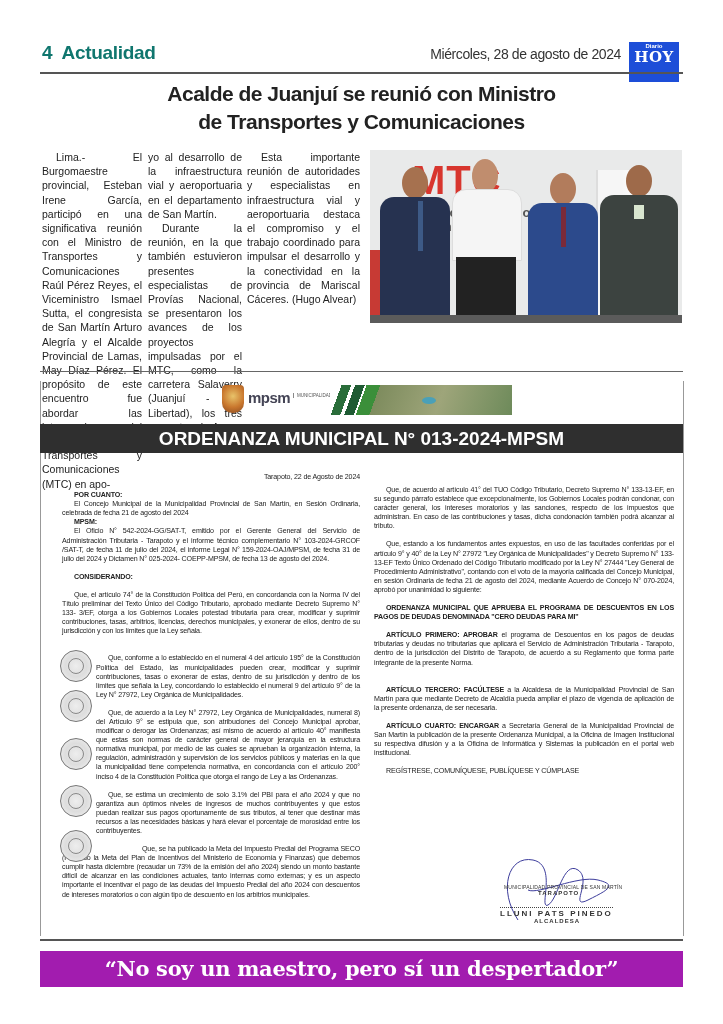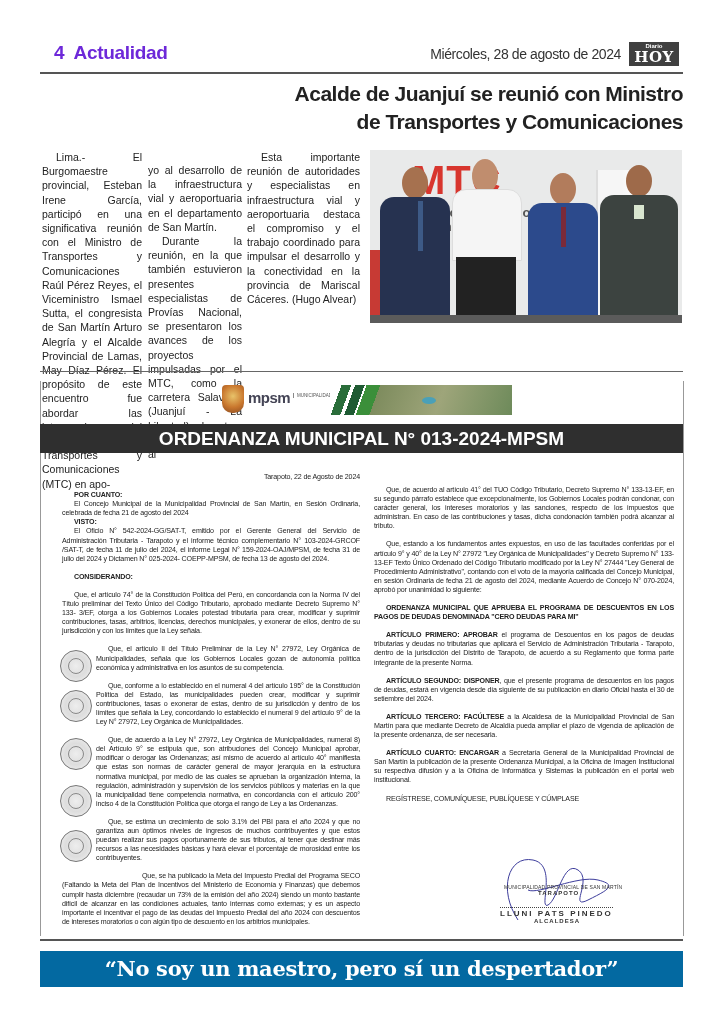--- a/index.html
+++ b/index.html
@@ -1,31 +1,31 @@
 <!DOCTYPE html>
 <html><head>
 <meta charset="utf-8">
 <style>
   html,body{margin:0;padding:0;background:#fff;}
   body{width:723px;height:1024px;position:relative;overflow:hidden;font-family:"Liberation Sans",sans-serif;color:#222;}
   .abs{position:absolute;}
   
   .hdr{left:40px;top:40px;width:643px;height:26px;}
-  .hdr .pg{position:absolute;left:14px;top:2px;font:bold 19px "Liberation Sans",sans-serif;color:#6d28d9;letter-spacing:-0.3px;}
+  .hdr .pg{position:absolute;left:2px;top:2px;font:bold 19px "Liberation Sans",sans-serif;color:#0f766e;letter-spacing:-0.3px;}
   .hdr .date{position:absolute;right:62px;top:6px;font-size:14px;color:#333;letter-spacing:-0.4px;}
-  .hdr .logo{position:absolute;right:4px;top:2px;width:50px;height:24px;background:#404040;color:#fff;text-align:center;}
+  .hdr .logo{position:absolute;right:4px;top:2px;width:50px;height:40px;background:#1d4ed8;color:#fff;text-align:center;}
   .hdr .logo .sm{display:block;font-size:6px;font-weight:bold;line-height:7px;margin-top:1px;}
   .hdr .logo .big{display:block;font:bold 15px "DejaVu Serif",serif;line-height:15px;letter-spacing:0.5px;}
   .rule1{left:40px;top:72px;width:643px;height:2px;background:#555;}
-  .headline{left:40px;top:80px;width:643px;text-align:right;font:bold 21px "Liberation Sans",sans-serif;line-height:28px;color:#222;letter-spacing:-0.5px;}
+  .headline{left:40px;top:80px;width:643px;text-align:center;font:bold 21px "Liberation Sans",sans-serif;line-height:28px;color:#222;letter-spacing:-0.5px;}
   
   .col{top:150px;font-size:10.5px;line-height:14.2px;text-align:justify;color:#222;}
   .col p{margin:0;text-indent:14px;}
   .c1{left:42px;width:100px;}
-  .c2{left:148px;width:94px;margin-top:13px;}
+  .c2{left:148px;width:94px;}
   .c3{left:247px;width:113px;}
   .photo{left:370px;top:150px;width:312px;height:173px;background:#e9eaea;overflow:hidden;}
   .photo .mtc{position:absolute;left:42px;top:8px;font:bold 40px "Liberation Sans",sans-serif;color:#d8362e;letter-spacing:1px;}
   .photo .mtcsub{position:absolute;left:26px;top:56px;font:bold 13px "Liberation Sans",sans-serif;color:#555;line-height:14px;}
   .photo .flag{position:absolute;right:44px;top:20px;width:40px;height:150px;background:linear-gradient(90deg,#f6f6f6 0,#f6f6f6 60%,#fff 100%);border-left:2px solid #ddd;}
   .photo .flagl{position:absolute;left:0;top:100px;width:12px;height:90px;background:#c73a34;}
   .person{position:absolute;bottom:0;}
   .person .head{position:absolute;border-radius:50%;background:#b98466;}
   .person .body{position:absolute;border-radius:14px 14px 0 0;}
   .person .tie{position:absolute;width:5px;}
@@ -48,21 +48,21 @@
   .ordR{left:374px;top:477px;width:300px;}
   .seal{position:absolute;left:60px;width:30px;height:30px;border-radius:50%;border:1.5px solid #777;background:radial-gradient(circle,#eee 0,#ddd 50%,#f4f4f4 100%);}
   .seal::after{content:"";position:absolute;left:7px;top:7px;width:14px;height:14px;border-radius:50%;border:1px solid #888;}
   .sign{left:478px;top:850px;width:150px;height:80px;}
   .sign .l1{position:absolute;left:26px;top:34px;font-size:5px;color:#333;letter-spacing:0.2px;}
   .sign .l2{position:absolute;left:60px;top:40px;font-size:6px;font-weight:bold;color:#333;letter-spacing:1px;}
   .sign .l3{position:absolute;left:22px;top:57px;font-size:8px;font-weight:bold;color:#333;letter-spacing:2px;border-top:1px dotted #444;padding-top:1px;}
   .sign .l4{position:absolute;left:56px;top:68px;font-size:6px;font-weight:bold;color:#333;letter-spacing:1px;}
   .sign svg{position:absolute;left:0;top:0;}
   .rule3{left:40px;top:939px;width:643px;height:2px;background:#555;}
-  .quote{left:40px;top:951px;width:643px;height:36px;background:#0369a1;color:#fff;text-align:center;font:bold 21px "DejaVu Serif",serif;line-height:36px;letter-spacing:-0.3px;}
+  .quote{left:40px;top:951px;width:643px;height:36px;background:#a21caf;color:#fff;text-align:center;font:bold 21px "DejaVu Serif",serif;line-height:36px;letter-spacing:-0.3px;}
 </style>
 </head>
 <body>
 
 <div class="abs hdr">
   <span class="pg"><span>4</span>&nbsp; <span>Actualidad</span></span>
   <span class="date">Miércoles, 28 de agosto de 2024</span>
   <div class="logo">
     <span class="sm">Diario</span>
     <span class="big">HOY</span>
@@ -132,28 +132,27 @@
       <div class="fountain"></div>
     </div>
 </div>
 <div class="abs ordbar">ORDENANZA MUNICIPAL N° 013-2024-MPSM</div>
 
 <div class="abs ord ordL">
   <p style="text-align:right;text-indent:0">Tarapoto, 22 de Agosto de 2024</p>
   <div class="gap"></div>
   <p><span class="ul">POR CUANTO:</span></p>
   <p>El Concejo Municipal de la Municipalidad Provincial de San Martín, en Sesión Ordinaria, celebrada de fecha 21 de agosto del 2024</p>
-  <p><span class="ul">VISTO:</span></p>
+  <p><span class="ul">MPSM:</span></p>
   <p>El Oficio N° 542-2024-GG/SAT-T, emitido por el Gerente General del Servicio de Administración Tributaria - Tarapoto y el informe técnico complementario N° 103-2024-GRCOF /SAT-T, de fecha 11 de julio del 2024, el informe Legal N° 159-2024-OAJ/MPSM, de fecha 31 de julio del 2024 y Dictamen N° 025-2024- COEPP-MPSM, de fecha 13 de agosto del 2024.</p>
   <div class="gap"></div>
   <p><span class="ul">CONSIDERANDO:</span></p>
   <div class="gap"></div>
   <p>Que, el artículo 74° de la Constitución Política del Perú, en concordancia con la Norma IV del Título preliminar del Texto Único del Código Tributario, aprobado mediante Decreto Supremo N° 133- 3/EF, otorga a los Gobiernos Locales potestad tributaria para crear, modificar y suprimir contribuciones, tasas, arbitrios, licencias, derechos municipales, y exonerar de ellos, dentro de su jurisdicción y con los límites que la Ley señala.</p>
   <div class="gap"></div>
-  <p style="padding-left:34px">Que, el artículo II del Título Preliminar de la Ley N° 27972, Ley Orgánica de Municipalidades, señala que los Gobiernos Locales gozan de autonomía política económica y administrativa en los asuntos de su competencia.</p>
   <div class="gap"></div>
   <p style="padding-left:34px">Que, conforme a lo establecido en el numeral 4 del artículo 195° de la Constitución Política del Estado, las municipalidades pueden crear, modificar y suprimir contribuciones, tasas o exonerar de estas, dentro de su jurisdicción y dentro de los límites que señala la Ley, concordando lo establecido el numeral 9 del artículo 9° de la Ley N° 27972, Ley Orgánica de Municipalidades.</p>
   <div class="gap"></div>
   <p style="padding-left:34px">Que, de acuerdo a la Ley N° 27972, Ley Orgánica de Municipalidades, numeral 8) del Artículo 9° se estipula que, son atribuciones del Concejo Municipal aprobar, modificar o derogar las Ordenanzas; así mismo de acuerdo al artículo 40° manifiesta que estas son normas de carácter general de mayor jerarquía en la estructura normativa municipal, por medio de las cuales se aprueban la organización interna, la regulación, administración y supervisión de los servicios públicos y materias en la que la municipalidad tiene competencia normativa, en concordancia con el artículo 200° inciso 4 de la Constitución Política que otorga el rango de Ley a las Ordenanzas.</p>
   <div class="gap"></div>
   <p style="padding-left:34px">Que, se estima un crecimiento de solo 3.1% del PBI para el año 2024 y que no garantiza aun óptimos niveles de ingresos de muchos contribuyentes y que estos puedan realizar sus pagos oportunamente de sus tributos, al tener que destinar más recursos a las necesidades básicas y hará elevar el porcentaje de morosidad entre los contribuyentes.</p>
   <div class="gap"></div>
   <p style="text-indent:80px">Que, se ha publicado la Meta del Impuesto Predial del Programa SECO (Faltando la Meta del Plan de Incentivos del Ministerio de Economía y Finanzas) que debemos cumplir hasta diciembre (recaudar un 73% de la emisión del año 2024) siendo un monto bastante difícil de alcanzar en las condiciones actuales, tanto internas como externas; y es un aspecto importante el incentivar el pago de las deudas del Impuesto Predial del año 2024 con descuentos de intereses moratorios o con algún tipo de descuento en los arbitrios municipales.</p>
 </div>
 <div class="seal" style="top:650px"></div>
@@ -165,21 +164,20 @@
 <div class="abs ord ordR">
   <div class="gap"></div>
   <p>Que, de acuerdo al artículo 41° del TUO Código Tributario, Decreto Supremo N° 133-13-EF, en su segundo párrafo establece que excepcionalmente, los Gobiernos Locales podrán condonar, con carácter general, los intereses moratorios y las sanciones, respecto de los impuestos que administran. En caso de las contribuciones y tasas, dicha condonación también podrá alcanzar al tributo.</p>
   <div class="gap"></div>
   <p>Que, estando a los fundamentos antes expuestos, en uso de las facultades conferidas por el artículo 9° y 40° de la Ley N° 27972 "Ley Orgánica de Municipalidades" y Decreto Supremo N° 133-13-EF Texto Único Ordenado del Código Tributario modificado por la Ley N° 27444 "Ley General de Procedimiento Administrativo", contando con el voto de la mayoría calificada del Concejo Municipal, en sesión Ordinaria de fecha 21 de agosto del 2024, mediante Acuerdo de Concejo N° 070-2024, aprobó por unanimidad lo siguiente:</p>
   <div class="gap"></div>
   <p class="ul" style="font-weight:bold">ORDENANZA MUNICIPAL QUE APRUEBA EL PROGRAMA DE DESCUENTOS EN LOS PAGOS DE DEUDAS DENOMINADA "CERO DEUDAS PARA MI"</p>
   <div class="gap"></div>
   <p><span class="ul">ARTÍCULO PRIMERO: APROBAR</span><span> el programa de Descuentos en los pagos de deudas tributarias y deudas no tributarias que aplicará el Servicio de Administración Tributaria - Tarapoto, dentro de la jurisdicción del Distrito de Tarapoto, de acuerdo a su Reglamento que forma parte integrante de la presente Norma.</span></p>
   <div class="gap"></div>
-  <p><span class="ul">ARTÍCULO SEGUNDO: DISPONER</span><span>, que el presente programa de descuentos en los pagos de deudas, estará en vigencia desde día siguiente de su publicación en diario Oficial hasta el 30 de setiembre del 2024.</span></p>
   <div class="gap"></div>
   <p><span class="ul">ARTÍCULO TERCERO: FACÚLTESE</span><span> a la Alcaldesa de la Municipalidad Provincial de San Martín para que mediante Decreto de Alcaldía pueda ampliar el plazo de vigencia de aplicación de la presente ordenanza, de ser necesaria.</span></p>
   <div class="gap"></div>
   <p><span class="ul">ARTÍCULO CUARTO: ENCARGAR</span><span> a Secretaría General de la Municipalidad Provincial de San Martín la publicación de la presente Ordenanza Municipal, a la Oficina de Imagen Institucional su respectiva difusión y a la Oficina de Informática y Sistemas la publicación en el portal web institucional.</span></p>
   <div class="gap"></div>
   <p>REGÍSTRESE, COMUNÍQUESE, PUBLÍQUESE Y CÚMPLASE</p>
 </div>
 
 <div class="abs sign">
   <svg width="150" height="80">

